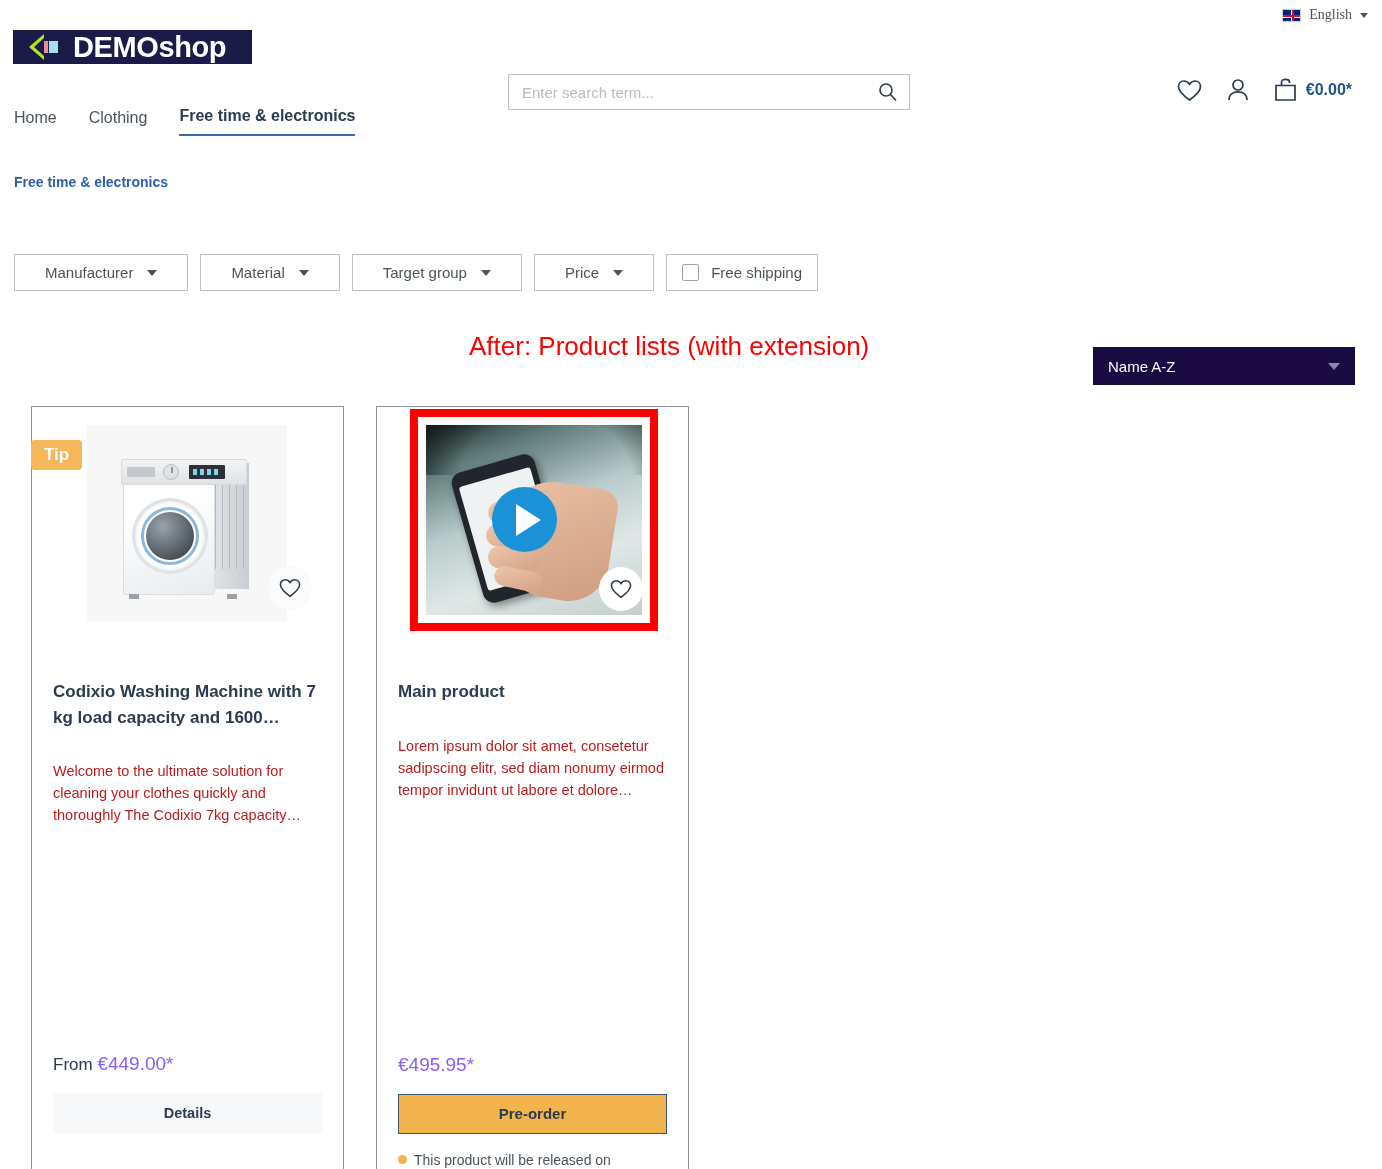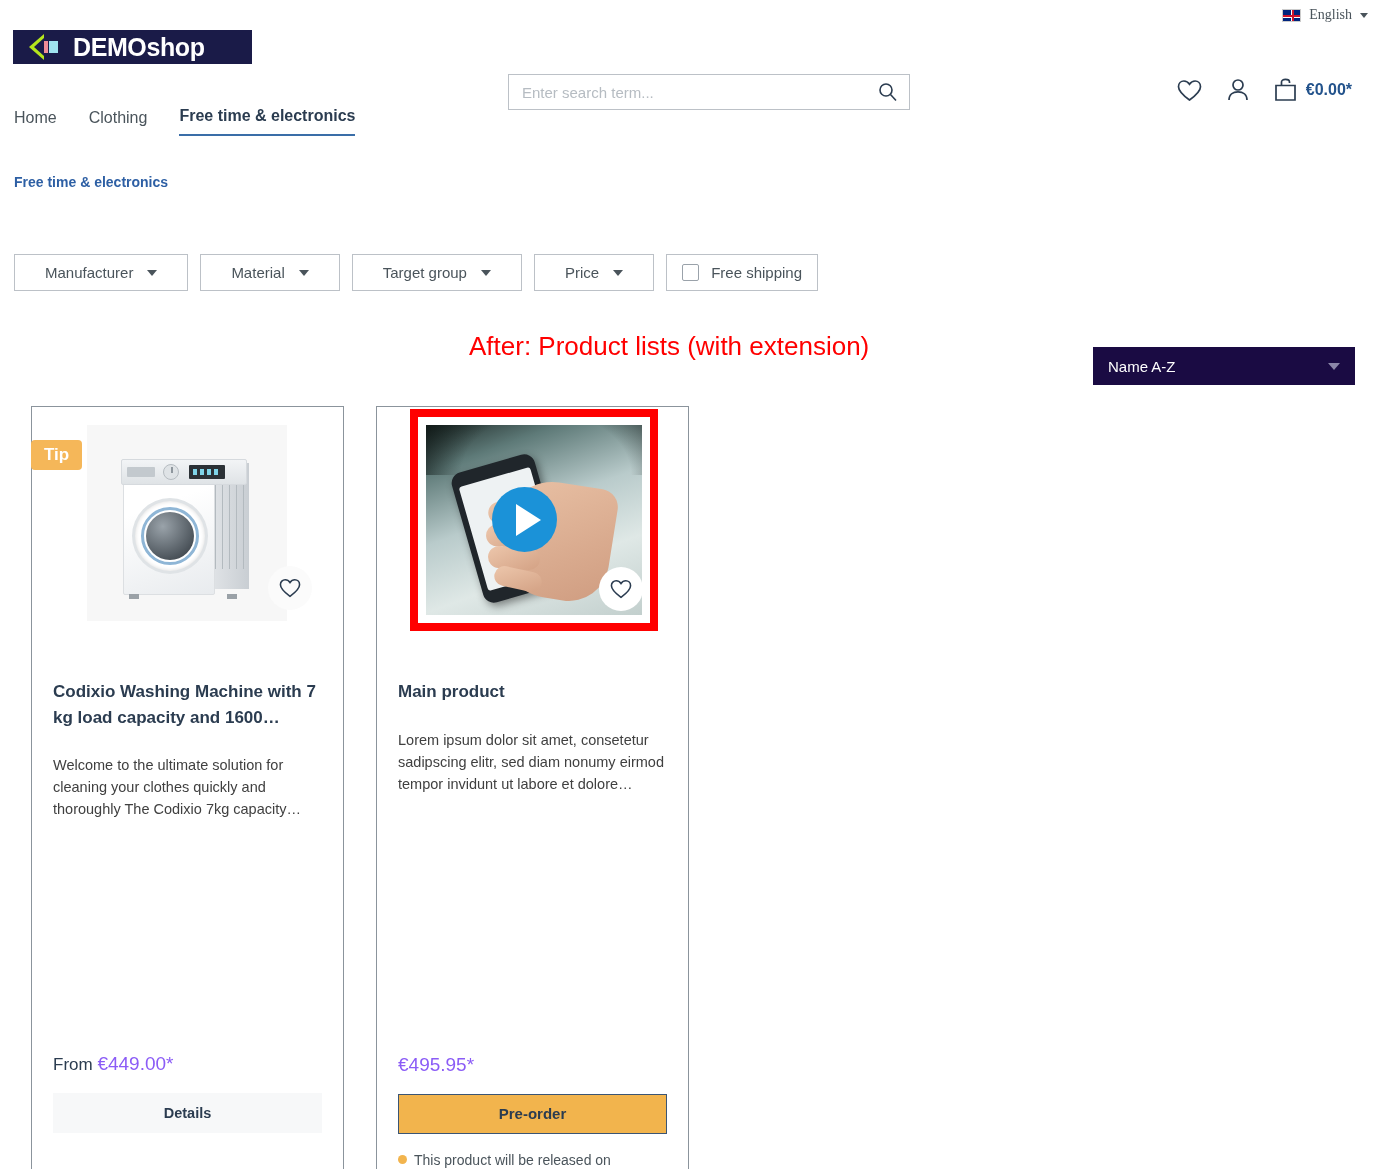--- a/index.html
+++ b/index.html
@@ -70,21 +70,21 @@
   .logo-chevron-in {
     position: absolute; left: 5px; top: 4px;
     width: 0; height: 0;
     border-top: 9px solid transparent;
     border-bottom: 9px solid transparent;
     border-right: 10px solid #1a1b48;
   }
   .logo-bar-pink { position: absolute; left: 15px; top: 7px; width: 4px; height: 12px; background: #f08c96; }
   .logo-bar-cyan { position: absolute; left: 20px; top: 7px; width: 9px; height: 12px; background: #9fe3ef; }
   .logo-text {
-    color: #ffffff; font-size: 25px; font-weight: bold;
+    color: #ffffff; font-size: 29px; font-weight: bold;
     letter-spacing: -0.4px; line-height: 1;
   }
 
   .search-wrap {
     position: absolute; left: 508px; top: 44px;
     width: 402px; height: 36px;
     border: 1px solid #bcc1c7; background: #fff;
     display: flex; align-items: center;
   }
   .search-input {
@@ -314,22 +314,22 @@
   }
 
   
   .card-body { padding: 0 21px; display: flex; flex-direction: column; flex: 1; }
   .prod-title {
     margin-top: 48px;
     font-size: 17px; font-weight: bold; color: #2b3c50;
     line-height: 1.5;
   }
   .prod-desc {
-    margin-top: 24px;
-    font-size: 14.5px; color: #404040; line-height: 1.52;
+    margin-top: 30px;
+    font-size: 14.5px; color: #b91c1c; line-height: 1.52;
   }
   .price-line { font-size: 17px; color: #2b3c50; }
   .price-line b { font-size: 19px; font-weight: normal; color: #8b5cf6; }
   .card1 .price-line { margin-top: auto; margin-bottom: 18px; }
   .card2 .price-line { margin-top: auto; margin-bottom: 18px; font-weight: bold; }
 
   .btn-details {
     height: 40px; background: #f7f8f9; border: none;
     font-size: 14.5px; font-weight: bold; color: #2b3c50;
     cursor: pointer; font-family: "Liberation Sans", sans-serif;

